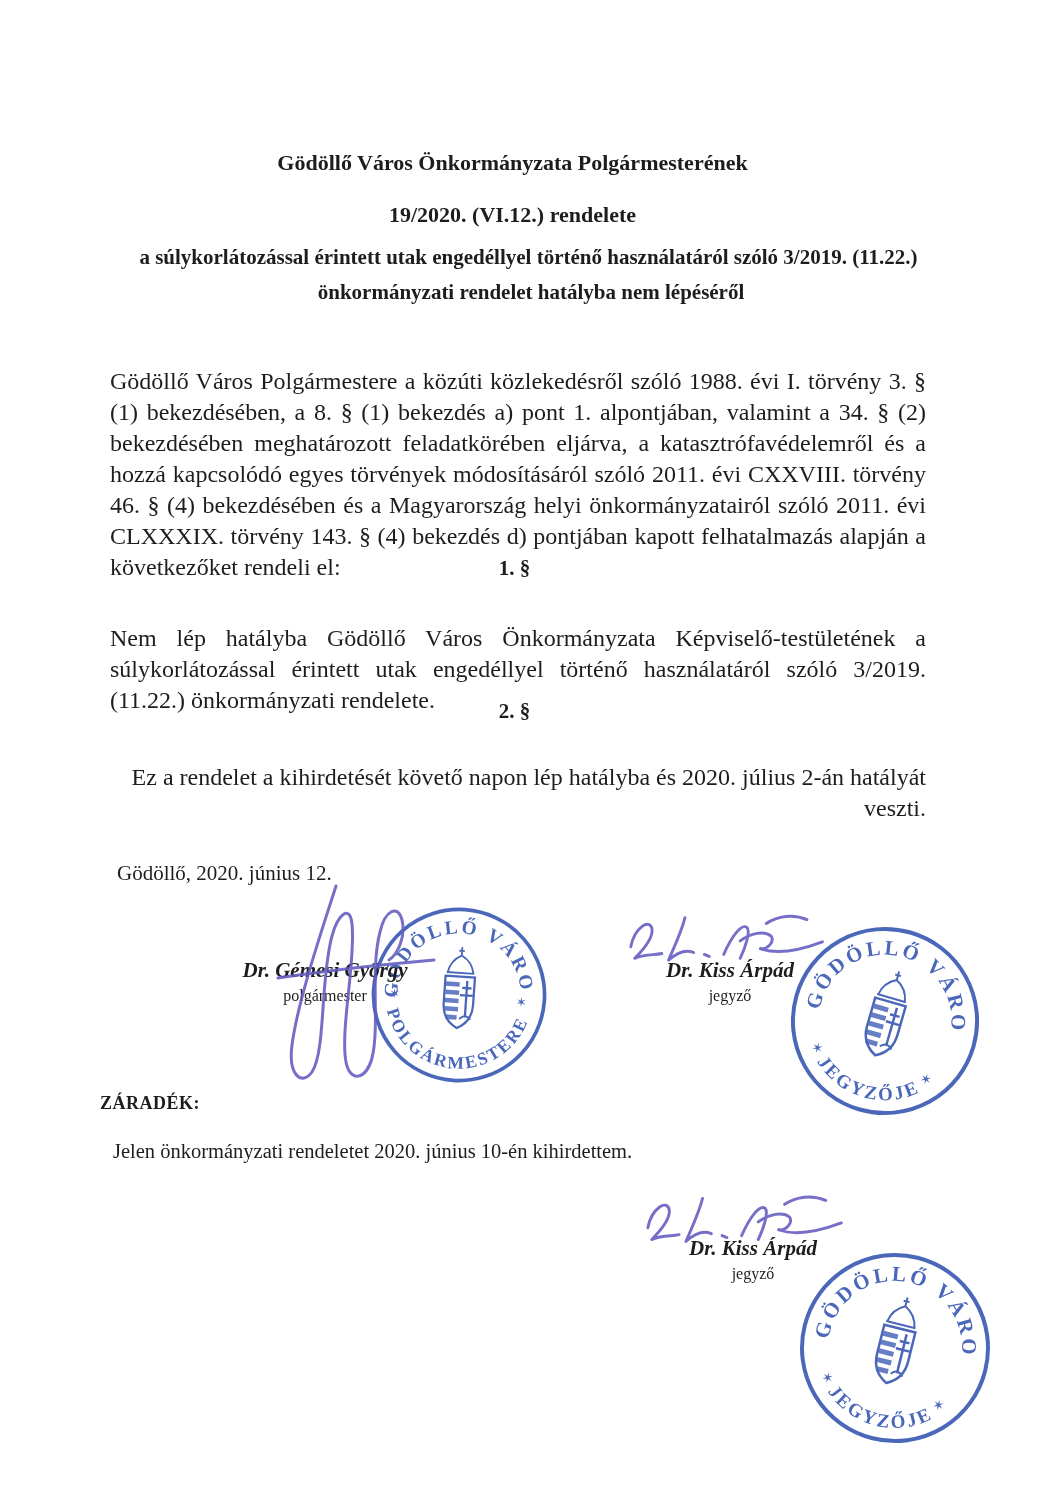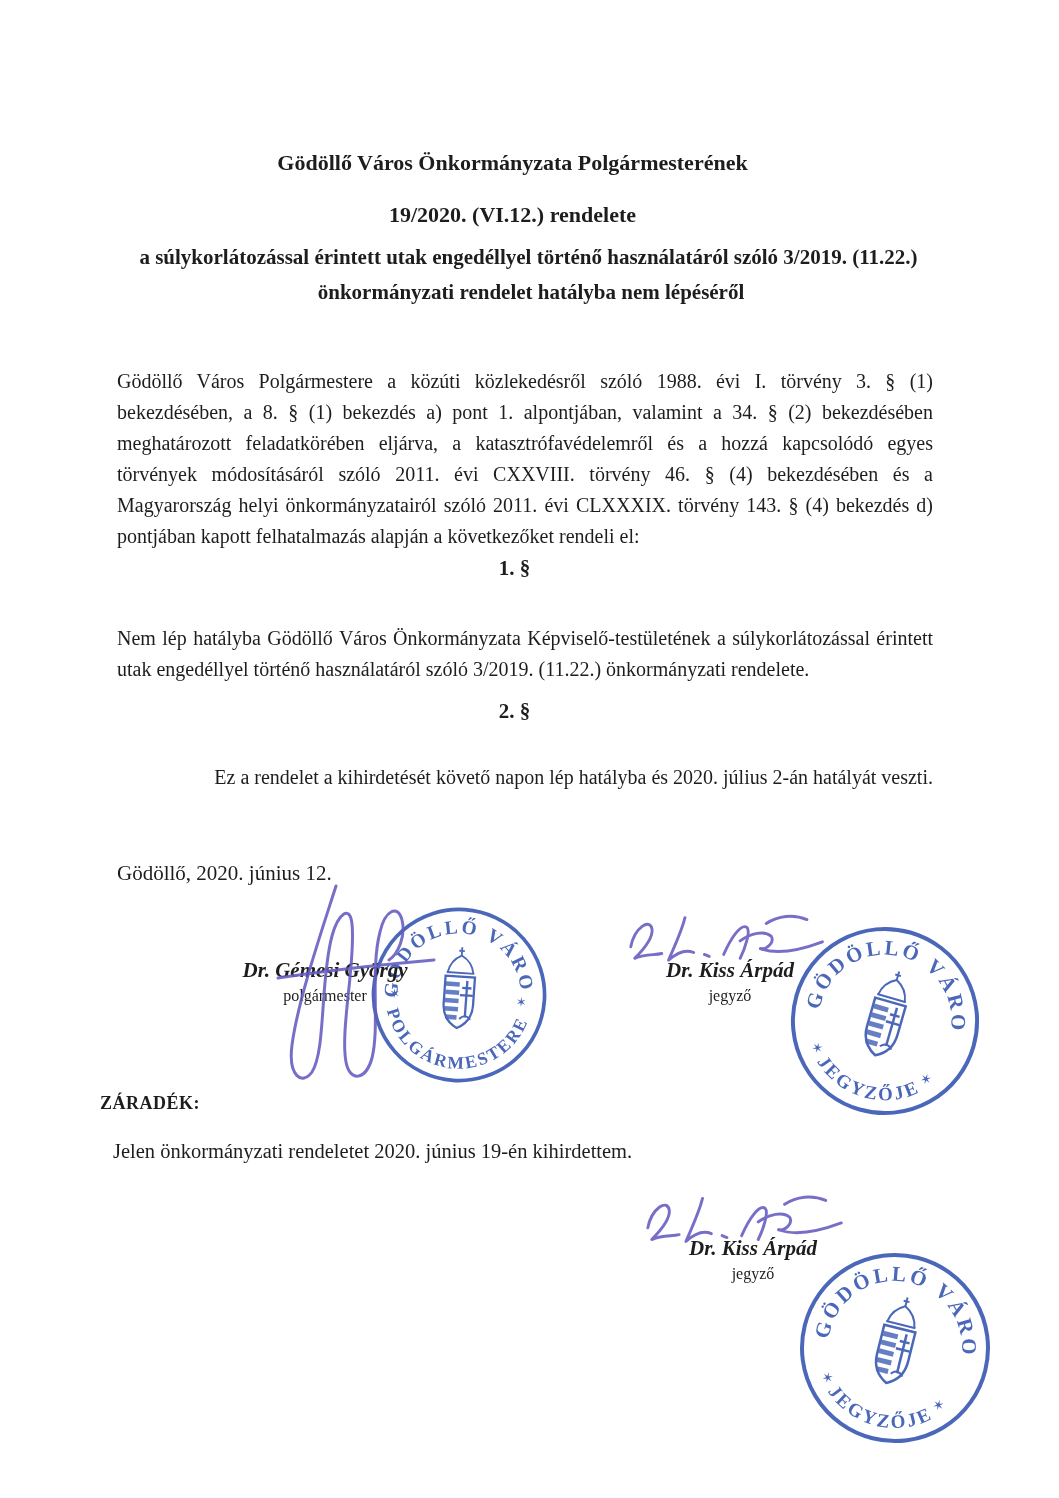--- a/index.html
+++ b/index.html
@@ -12,21 +12,21 @@
   html,body{width:1059px;height:1498px;overflow:hidden;background:var(--paper);}
   .page{
     position:relative;width:1059px;height:1498px;background:var(--paper);
     font-family:"Liberation Serif","DejaVu Serif",serif;color:var(--ink);
   }
   .h-line{position:absolute;left:0;right:34px;text-align:center;font-weight:700;font-size:22px;}
   .h1{top:150px;}
   .h2{top:202px;}
   .h3{top:245px;font-size:21px;margin-left:32px;}
   .h4{top:280px;font-size:21px;margin-left:37px;}
-  .body-p{position:absolute;left:117px;width:816px;font-size:20px;line-height:31px;text-align:justify;font-family:Liberation Serif, serif;}
+  .body-p{position:absolute;left:110px;width:816px;font-size:24px;line-height:31px;text-align:justify;font-family:Liberation Serif, serif;}
   .p1{top:366px;}
   .p2{top:607px;margin-top:16px;}
   .p3{top:762px;text-align:right;}
   .section-label{position:absolute;left:0;right:30px;text-align:center;font-weight:700;font-size:21px;}
   .s1{top:556px;}
   .s2{top:699px;}
   .dateline{position:absolute;left:117px;top:861px;font-size:21px;}
   .sig-block{position:absolute;text-align:center;width:200px;}
   .sig-name{font-weight:700;font-size:21px;line-height:26px;font-style:italic;}
   .sig-title{font-size:16px;line-height:25px;}
@@ -149,21 +149,21 @@
   </div>
 
   <svg class="signature sig-mayor-svg" width="190" height="215" viewBox="0 0 190 215">
     <use href="#sig-mayor-def"></use>
   </svg>
   <svg class="signature sig-kiss-mid-svg" width="215" height="60" viewBox="0 0 220 62">
     <use href="#sig-kiss-def"></use>
   </svg>
 
   <div class="closing-heading">ZÁRADÉK:</div>
-  <p class="closing-text">Jelen önkormányzati rendeletet 2020. június 19-én kihirdettem.</p>
+  <p class="closing-text">Jelen önkormányzati rendeletet 2020. június 10-én kihirdettem.</p>
 
   <svg class="signature sig-kiss-bottom-svg" width="215" height="62" viewBox="0 0 220 62">
     <use href="#sig-kiss-def"></use>
   </svg>
   <div class="sig-block notary-bottom-block">
     <div class="sig-name">Dr. Kiss Árpád</div>
     <div class="sig-title">jegyző</div>
   </div>
 
 </div>

